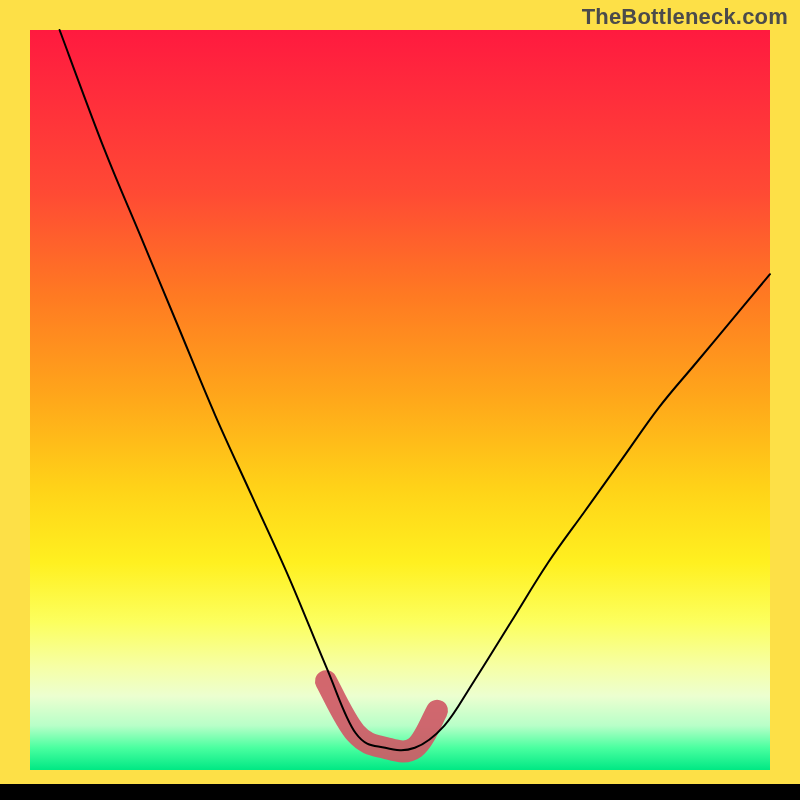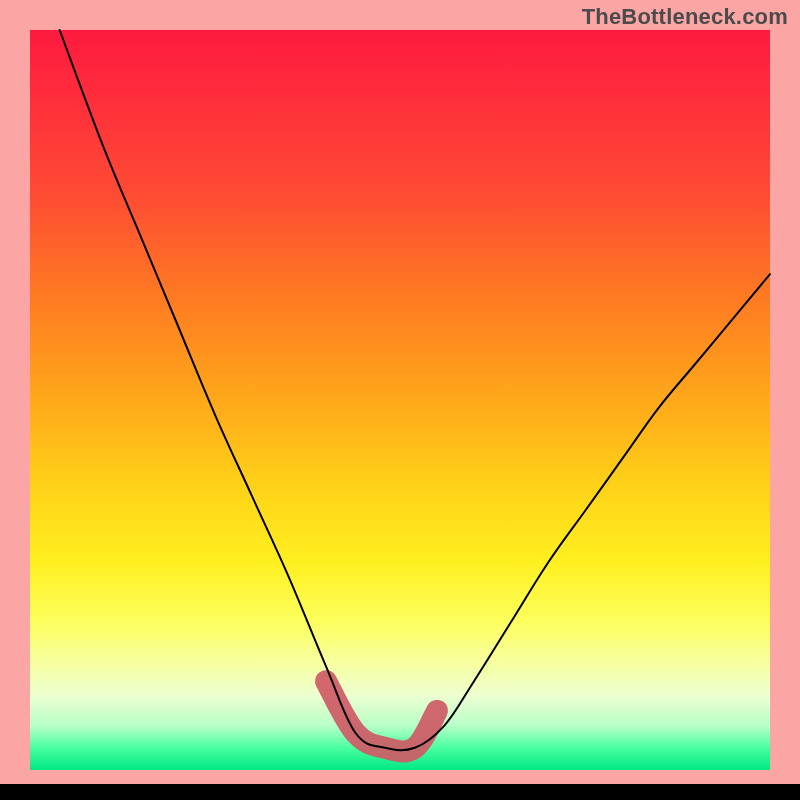--- a/index.html
+++ b/index.html
@@ -8,21 +8,21 @@
     width: 800px;
     height: 800px;
     background: #000;
     overflow: hidden;
     font-family: Arial, Helvetica, sans-serif;
   }
   .frame {
     position: relative;
     width: 800px;
     height: 784px;
-    background: #fca5a5;
+    background: #fde047;
   }
   .plot-area {
     position: absolute;
     left: 30px;
     top: 30px;
     width: 740px;
     height: 740px;
     
     background: linear-gradient(
       to bottom,

